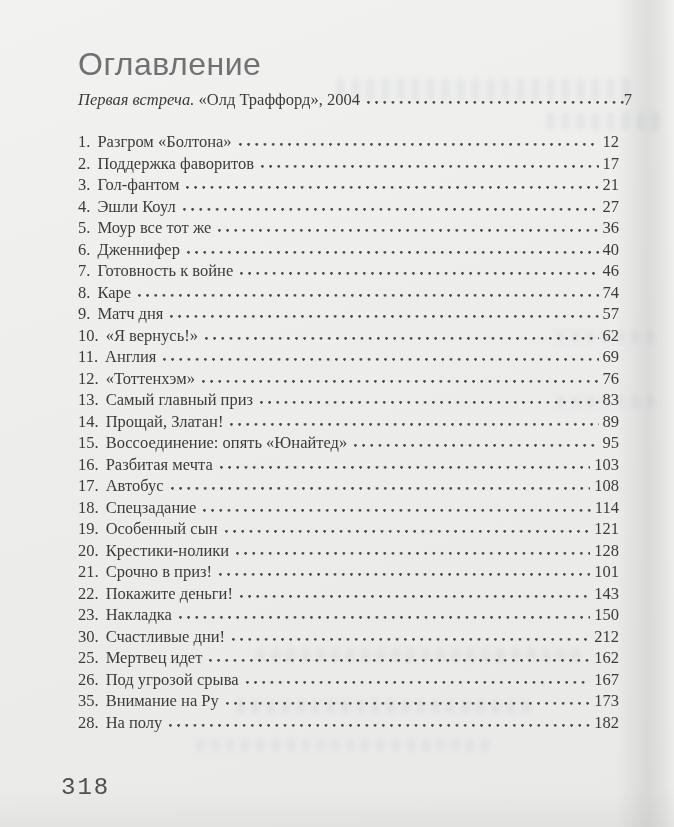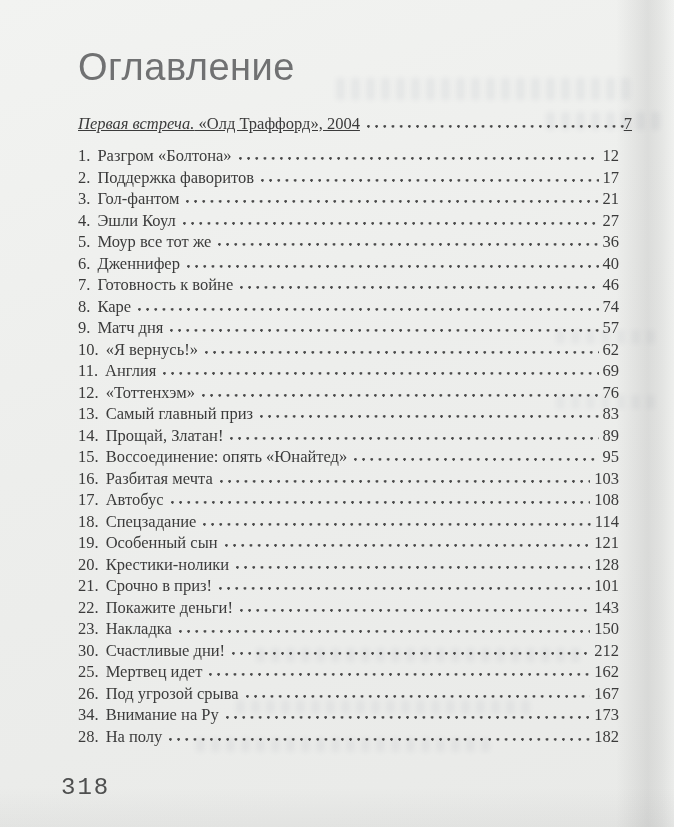--- a/index.html
+++ b/index.html
@@ -55,24 +55,24 @@
   .ghost.g6 { left: 230px; top: 700px; width: 300px; height: 14px; opacity: 0.05; }
   .ghost.g7 { left: 190px; top: 738px; width: 300px; height: 14px; opacity: 0.05; }
 
   .content {
     position: absolute;
     left: 78px;
     top: 48px;
     width: 541px;
   }
   h1.toc-title {
-    margin: 0 0 25px 0;
+    margin: 0 0 7px 0;
     font-family: "Liberation Sans", "DejaVu Sans", sans-serif;
     font-weight: 400;
-    font-size: 38px;
+    font-size: 32px;
     line-height: 1.05;
     letter-spacing: 0.5px;
     color: #707172;
   }
   .row {
     display: flex;
     align-items: baseline;
     font-size: 16.5px;
     line-height: 21.5px;
     white-space: nowrap;
@@ -83,21 +83,21 @@
     min-width: 14px;
     height: 14px;
     margin: 0 4px 0 7px;
     align-self: baseline;
     background-image: radial-gradient(circle at 1.4px 1.4px, #4a4a4a 1.15px, rgba(0,0,0,0) 1.5px);
     background-size: 8.2px 3px;
     background-repeat: repeat-x;
     background-position: left bottom 1px;
   }
   .row .pagenum { text-align: right; }
-  .intro-row { margin-bottom: 11px; text-decoration: underline; }
+  .intro-row { margin-bottom: 21px; }
   .intro-row .label em { font-style: italic; }
   .intro-row .dots { margin-right: 0; }
   .intro-row .pagenum { margin-right: -13px; }
   .folio {
     position: absolute;
     left: 61px;
     top: 774px;
     font-family: Liberation Mono, monospace;
     font-size: 24px;
     letter-spacing: 2px;
@@ -303,21 +303,21 @@
   </div>
 
   <div class="row">
     <span class="num">26.</span>
     <span class="label">Под угрозой срыва</span>
     <span class="dots"></span>
     <span class="pagenum">167</span>
   </div>
 
   <div class="row">
-    <span class="num">34.</span>
+    <span class="num">35.</span>
     <span class="label">Внимание на Ру</span>
     <span class="dots"></span>
     <span class="pagenum">173</span>
   </div>
 
   <div class="row">
     <span class="num">28.</span>
     <span class="label">На полу</span>
     <span class="dots"></span>
     <span class="pagenum">182</span>

